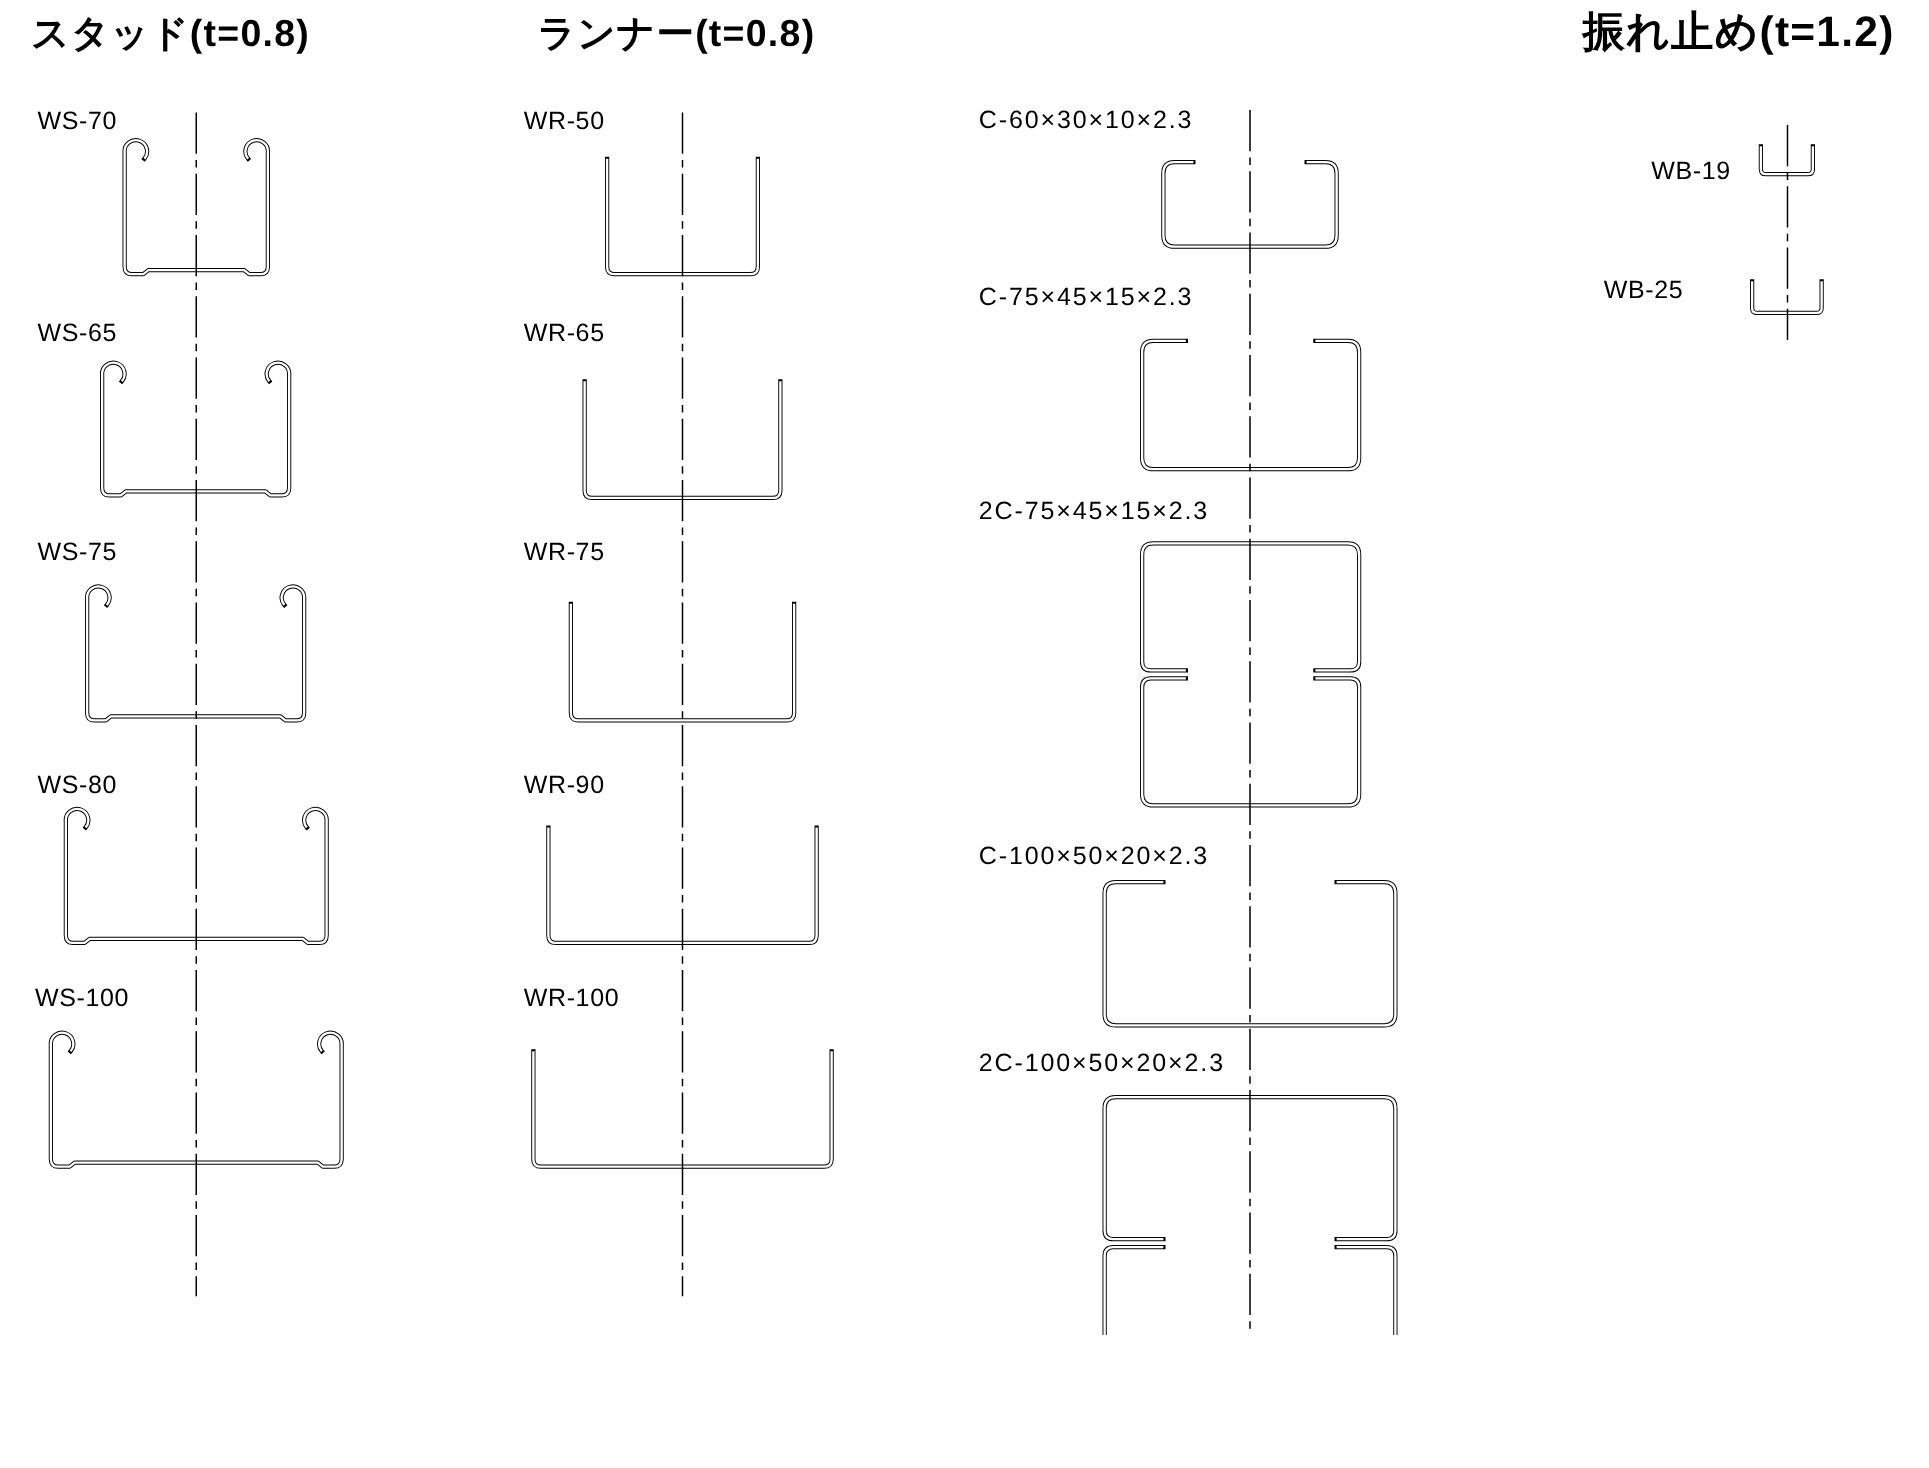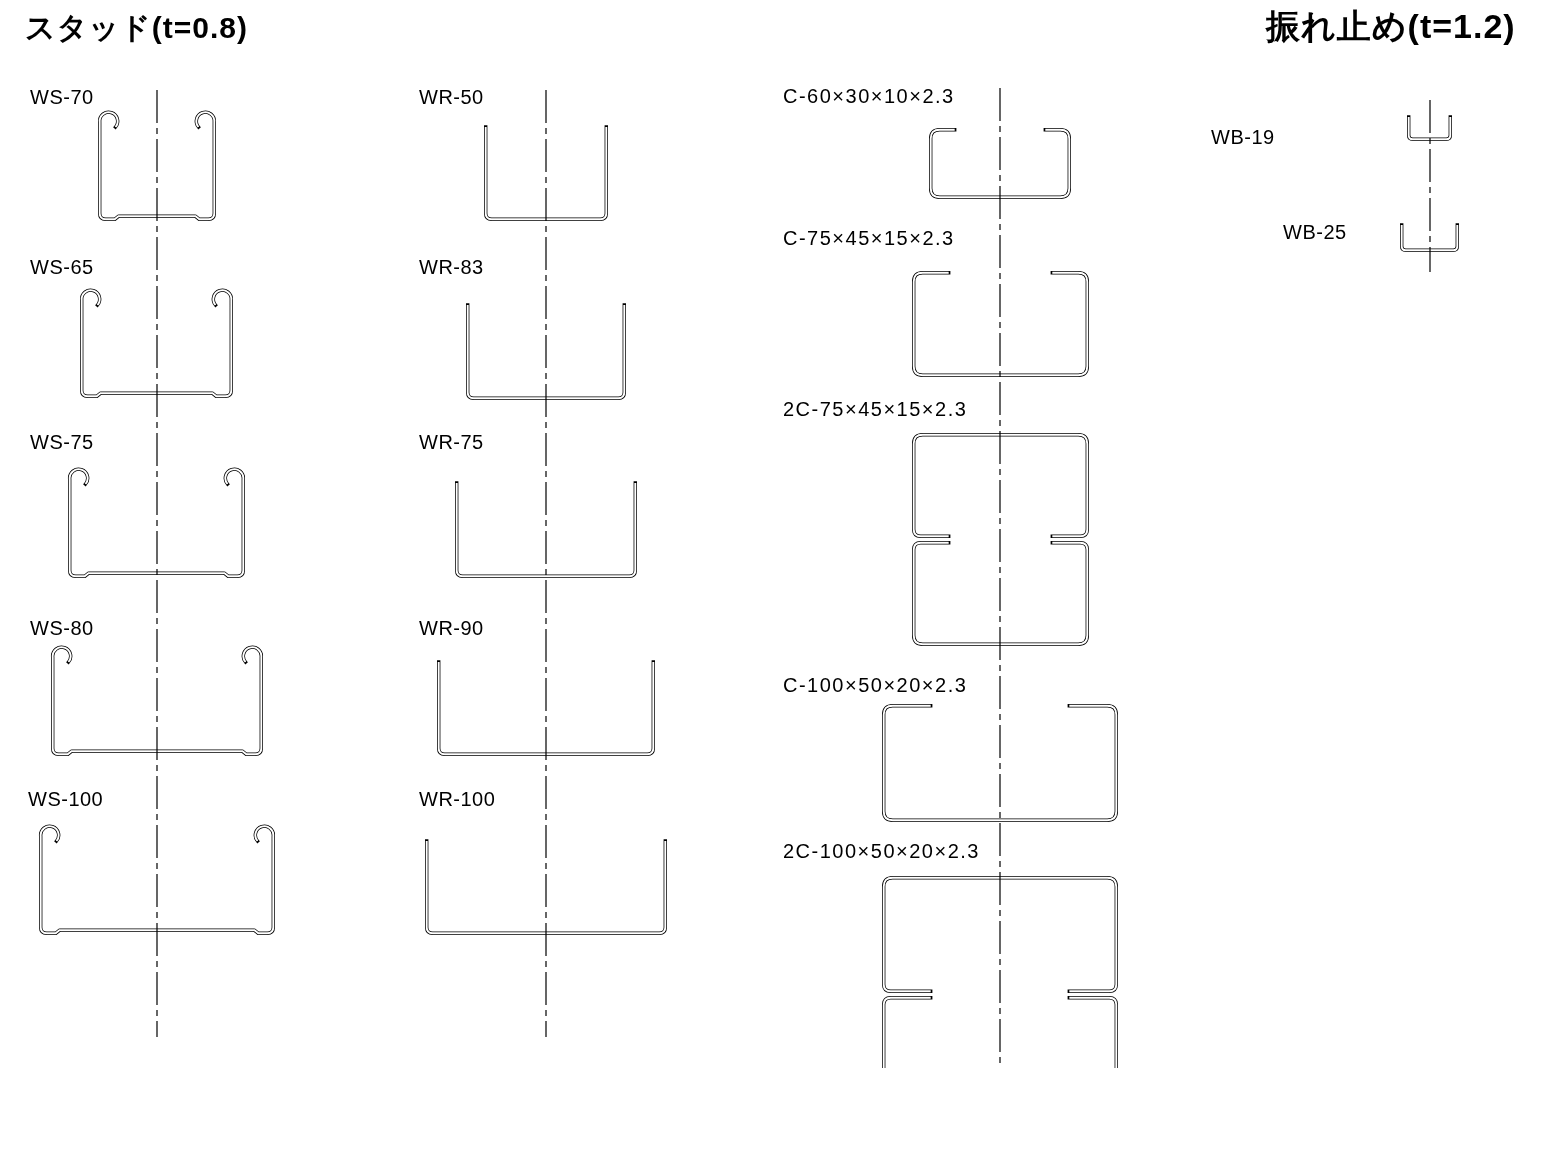--- a/index.html
+++ b/index.html
@@ -85,36 +85,37 @@
         <path d="M 1.7 2 L 1.7 23.3 Q 1.7 27.3 5.7 27.3 L 53.3 27.3 Q 57.3 27.3 57.3 23.3 L 57.3 2" fill="none" stroke="#000000" stroke-width="3.4" stroke-linecap="square" stroke-linejoin="round"></path>
         <path d="M 1.7 2 L 1.7 23.3 Q 1.7 27.3 5.7 27.3 L 53.3 27.3 Q 57.3 27.3 57.3 23.3 L 57.3 2" fill="none" stroke="#ffffff" stroke-width="1.9" stroke-linecap="butt" stroke-linejoin="round"></path>
       </g>
       <line x1="157" y1="90" x2="157" y2="1037" stroke="#000000" stroke-width="1.2" stroke-dasharray="33 5 6 5"></line>
       <line x1="546" y1="90" x2="546" y2="1037" stroke="#000000" stroke-width="1.2" stroke-dasharray="33 5 6 5"></line>
       <line x1="1000" y1="88" x2="1000" y2="1167" stroke="#000000" stroke-width="1.2" stroke-dasharray="33 5 6 5"></line>
       <line x1="1430" y1="100" x2="1430" y2="272" stroke="#000000" stroke-width="1.2" stroke-dasharray="33 5 6 5"></line>
     </svg>
 
   <div class="hdr" style="left:25px;  top:10px;">スタッド(t=0.8)</div>
+  <div class="hdr" style="left:430px; top:10px;">ランナー(t=0.8)</div>
   <div class="hdr lg" style="left:1266px;top:6px;">振れ止め(t=1.2)</div>
 
   <div class="lbl" style="left:30px;top:86px;">WS-70</div>
   <div class="lbl" style="left:30px;top:256px;text-align:center;">WS-65</div>
   <div class="lbl" style="left:30px;top:431px;">WS-75</div>
   <div class="lbl" style="left:30px;top:617px;">WS-80</div>
   <div class="lbl" style="left:28px;top:788px;">WS-100</div>
 
   <div class="lbl" style="left:419px;top:86px;">WR-50</div>
-  <div class="lbl" style="left:419px;top:256px;">WR-83</div>
+  <div class="lbl" style="left:419px;top:256px;">WR-65</div>
   <div class="lbl" style="left:419px;top:431px;">WR-75</div>
   <div class="lbl" style="left:419px;top:617px;">WR-90</div>
   <div class="lbl" style="left:419px;top:788px;">WR-100</div>
 
   <div class="lbl dim" style="left:783px;top:85px;">C-60×30×10×2.3</div>
   <div class="lbl dim" style="left:783px;top:227px;">C-75×45×15×2.3</div>
   <div class="lbl dim" style="left:783px;top:398px;">2C-75×45×15×2.3</div>
   <div class="lbl dim" style="left:783px;top:674px;">C-100×50×20×2.3</div>
   <div class="lbl dim" style="left:783px;top:840px;">2C-100×50×20×2.3</div>
 
-  <div class="lbl" style="left:1211px;top:126px;">WB-19</div>
+  <div class="lbl" style="left:1321px;top:126px;">WB-19</div>
   <div class="lbl" style="left:1283px;top:221px;">WB-25</div>
 
 </div>
 
 </body></html>

